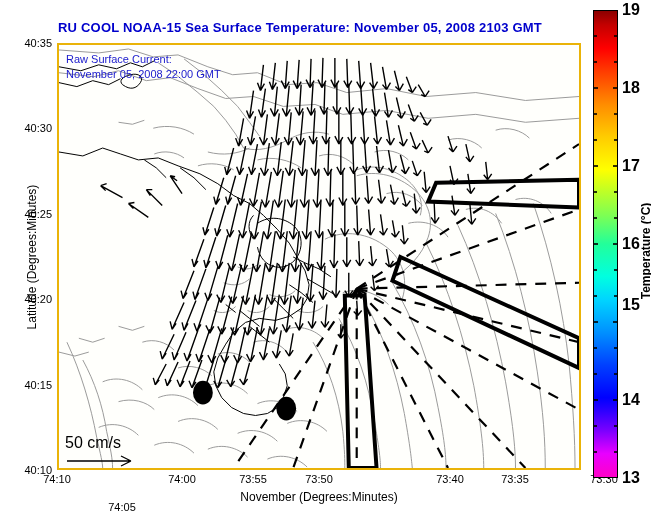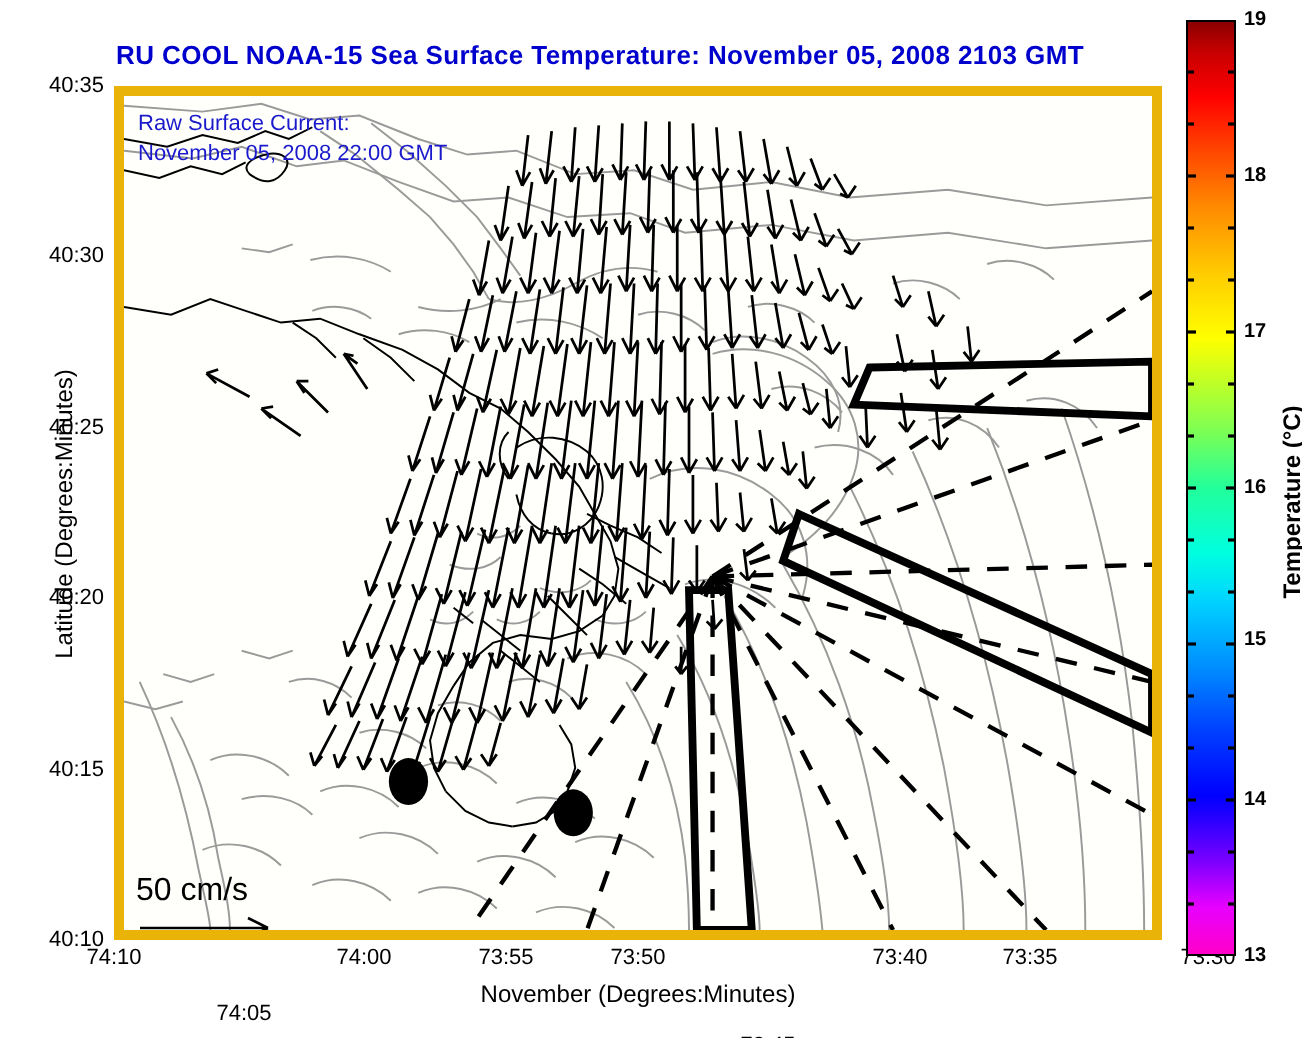--- a/index.html
+++ b/index.html
@@ -18,21 +18,21 @@
     text-align:center;
     font-size:13px;font-weight:bold;color:#0000cc;
     letter-spacing:0.2px;white-space:nowrap;
   }
 
   
   #plot{
     position:absolute;left:57px;top:43px;
     width:524px;height:427px;
     background:#fffffc;
-    border:5px solid #eab308;
+    border:2px solid #eab308;
     box-sizing:border-box;
     overflow:hidden;
   }
   #plotsvg{position:absolute;left:0;top:0;width:100%;height:100%;}
 
   
   #annot{
     position:absolute;left:64px;top:50px;
     font-size:11px;color:#1a1acc;line-height:15px;
     white-space:nowrap;pointer-events:none;
@@ -83,21 +83,21 @@
       #ffcc00 73%,
       #ff8c00 80%,
       #ff3c00 87%,
       #ff0000 92%,
       #c40000 97%,
       #8b0000 100%);
   }
   #cbsvg{position:absolute;left:593px;top:10px;width:25px;height:468px;}
   .cbtick{
     position:absolute;left:622px;
-    font-size:10px;font-weight:bold;color:#000;
+    font-size:16px;font-weight:bold;color:#000;
     transform:translateY(-50%);white-space:nowrap;
   }
   #cblabel{
     position:absolute;left:566px;top:244px;width:160px;
     text-align:center;font-size:12px;font-weight:bold;color:#000;
     transform:rotate(-90deg);white-space:nowrap;
   }
 </style>
 </head>
 <body>
@@ -844,20 +844,20 @@
       <line x1="0" y1="442" x2="4" y2="442"></line> 
         <line x1="21" y1="442" x2="25" y2="442"></line>
     </g>
   </svg>
 
   <div>
     <div class="cbtick" style="top:10px;">19</div>
     <div class="cbtick" style="top:88px;">18</div>
     <div class="cbtick" style="top:166px;">17</div>
     <div class="cbtick" style="top:244px;">16</div>
-    <div class="cbtick" style="top:320px;">15</div>
+    <div class="cbtick" style="top:305px;">15</div>
     <div class="cbtick" style="top:400px;">14</div>
     <div class="cbtick" style="top:478px;">13</div>
   </div>
 
   <div id="cblabel">Temperature (°C)</div>
 
 </div>
 
 </body></html>

